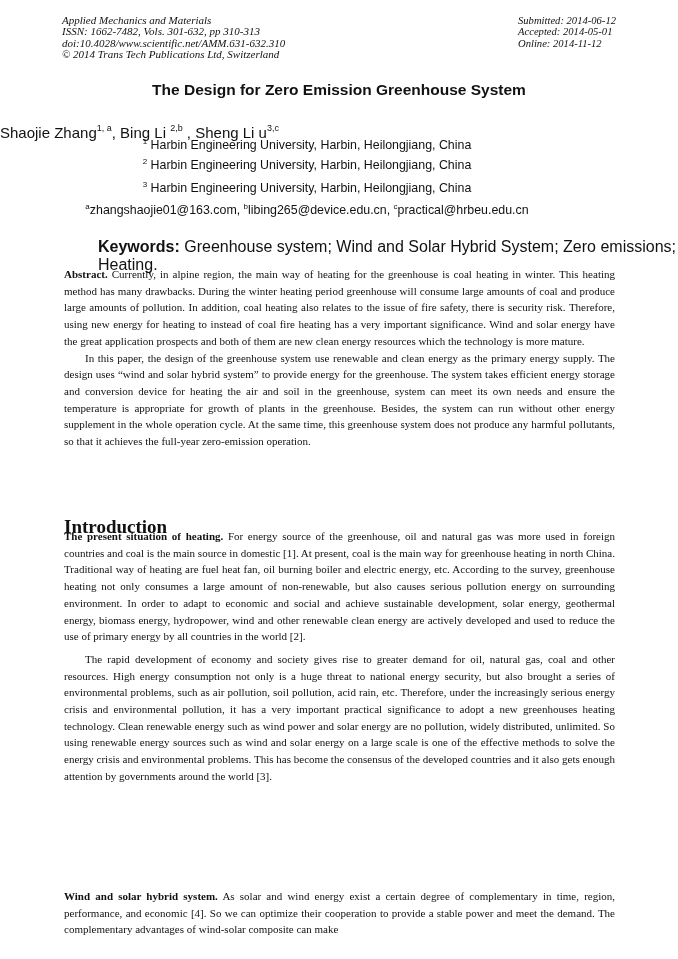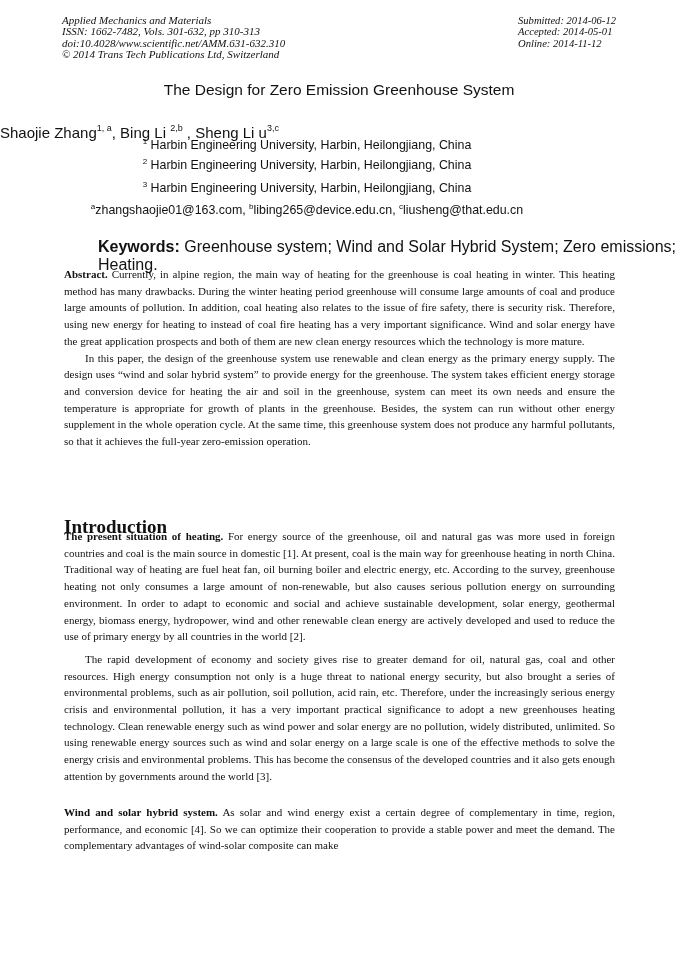--- a/index.html
+++ b/index.html
@@ -1,21 +1,21 @@
 <!DOCTYPE html>
 <html><head>
 <meta charset="utf-8">
 <style>
   html, body { margin:0; padding:0; background:#ffffff; }
   body { width:678px; height:959px; position:relative; overflow:hidden; color:#111; }
   .serif { font-family: "Liberation Serif", "DejaVu Serif", serif; }
   .sans { font-family: "Liberation Sans", "DejaVu Sans", sans-serif; }
   .hdr-left { position:absolute; left:62px; top:15px; font-size:11px; line-height:11.3px; font-style:italic; }
   .hdr-right { position:absolute; right:62px; top:15px; font-size:10.6px; line-height:11.3px; font-style:italic; text-align:left; }
-  .title { position:absolute; left:0; width:678px; top:81px; text-align:center; font-size:15.5px; font-weight:normal; }
+  .title { position:absolute; left:0; width:678px; top:81px; text-align:center; font-size:15.5px; font-weight:bold; }
   .authors { position:absolute; left:0; width:678px; top:124px; text-align:left; font-size:15px; }
   .authors sup { font-size:9px; vertical-align:7px; line-height:0; }
   .affil { position:absolute; left:0; width:614px; text-align:center; font-size:12.4px; }
   .affil sup { font-size:8px; vertical-align:5px; line-height:0; }
   .keywords { position:absolute; left:64px; top:238px; font-size:16px;padding-left:34px; }
   .keywords b { font-weight:bold; }
   .body-text { position:absolute; left:64px; width:551px; font-size:11px; line-height:16.7px; text-align:justify; }
   .body-text p { margin:0; }
   .indent { text-indent:21px; }
   .heading { position:absolute; left:64px; top:516px; font-size:19px; font-weight:bold; }
@@ -36,31 +36,31 @@
   <div>Online: 2014-11-12</div>
 </div>
 
 <div class="title sans">The Design for Zero Emission Greenhouse System</div>
 
 <div class="authors sans"><span>Shaojie Zhang</span><sup>1, a</sup>, <span>Bing Li </span><sup>2,b</sup> , <span>Sheng Li u</span><sup>3,c</sup></div>
 
 <div class="affil sans" style="top:138px;"><sup>1</sup><span> Harbin Engineering University, Harbin, Heilongjiang, China</span></div>
 <div class="affil sans" style="top:158px;"><sup>2</sup><span> Harbin Engineering University, Harbin, Heilongjiang, China</span></div>
 <div class="affil sans" style="top:181px;"><sup>3</sup><span> Harbin Engineering University, Harbin, Heilongjiang, China</span></div>
-<div class="affil sans" style="top:203px;"><sup>a</sup><span>zhangshaojie01@163.com, </span><sup>b</sup><span>libing265@device.edu.cn, </span><sup>c</sup><span>liusheng@that.edu.cn</span></div>
+<div class="affil sans" style="top:203px;"><sup>a</sup><span>zhangshaojie01@163.com, </span><sup>b</sup><span>libing265@device.edu.cn, </span><sup>c</sup><span>practical@hrbeu.edu.cn</span></div>
 
 <div class="keywords sans"><b>Keywords:</b><span> Greenhouse system; Wind and Solar Hybrid System; Zero emissions; Heating.</span></div>
 
 <div class="body-text serif" style="top:266px;">
   <p><b>Abstract.</b><span> Currently, in alpine region, the main way of heating for the greenhouse is coal heating in winter. This heating method has many drawbacks. During the winter heating period greenhouse will consume large amounts of coal and produce large amounts of pollution. In addition, coal heating also relates to the issue of fire safety, there is security risk. Therefore, using new energy for heating to instead of coal fire heating has a very important significance. Wind and solar energy have the great application prospects and both of them are new clean energy resources which the technology is more mature.</span></p>
   <p class="indent">In this paper, the design of the greenhouse system use renewable and clean energy as the primary energy supply. The design uses “wind and solar hybrid system” to provide energy for the greenhouse. The system takes efficient energy storage and conversion device for heating the air and soil in the greenhouse, system can meet its own needs and ensure the temperature is appropriate for growth of plants in the greenhouse. Besides, the system can run without other energy supplement in the whole operation cycle. At the same time, this greenhouse system does not produce any harmful pollutants, so that it achieves the full-year zero-emission operation.</p>
 </div>
 
 <div class="heading serif">Introduction</div>
 
 <div class="body-text serif" style="top:528px;">
   <p><b>The present situation of heating.</b><span> For energy source of the greenhouse, oil and natural gas was more used in foreign countries and coal is the main source in domestic [1]. At present, coal is the main way for greenhouse heating in north China. Traditional way of heating are fuel heat fan, oil burning boiler and electric energy, etc. According to the survey, greenhouse heating not only consumes a large amount of non-renewable, but also causes serious pollution energy on surrounding environment. In order to adapt to economic and social and achieve sustainable development, solar energy, geothermal energy, biomass energy, hydropower, wind and other renewable clean energy are actively developed and used to reduce the use of primary energy by all countries in the world [2].</span></p>
   <p class="indent" style="margin-top:6px;">The rapid development of economy and society gives rise to greater demand for oil, natural gas, coal and other resources. High energy consumption not only is a huge threat to national energy security, but also brought a series of environmental problems, such as air pollution, soil pollution, acid rain, etc. Therefore, under the increasingly serious energy crisis and environmental pollution, it has a very important practical significance to adopt a new greenhouses heating technology. Clean renewable energy such as wind power and solar energy are no pollution, widely distributed, unlimited. So using renewable energy sources such as wind and solar energy on a large scale is one of the effective methods to solve the energy crisis and environmental problems. This has become the consensus of the developed countries and it also gets enough attention by governments around the world [3].</p>
 </div>
 
-<div class="body-text serif" style="top:804px;">
+<div class="body-text serif" style="top:888px;">
   <p><b>Wind and solar hybrid system.</b><span> As solar and wind energy exist a certain degree of complementary in time, region, performance, and economic [4]. So we can optimize their cooperation to provide a stable power and meet the demand. The complementary advantages of wind-solar composite can make</span></p>
 </div>
 
 </body></html>

